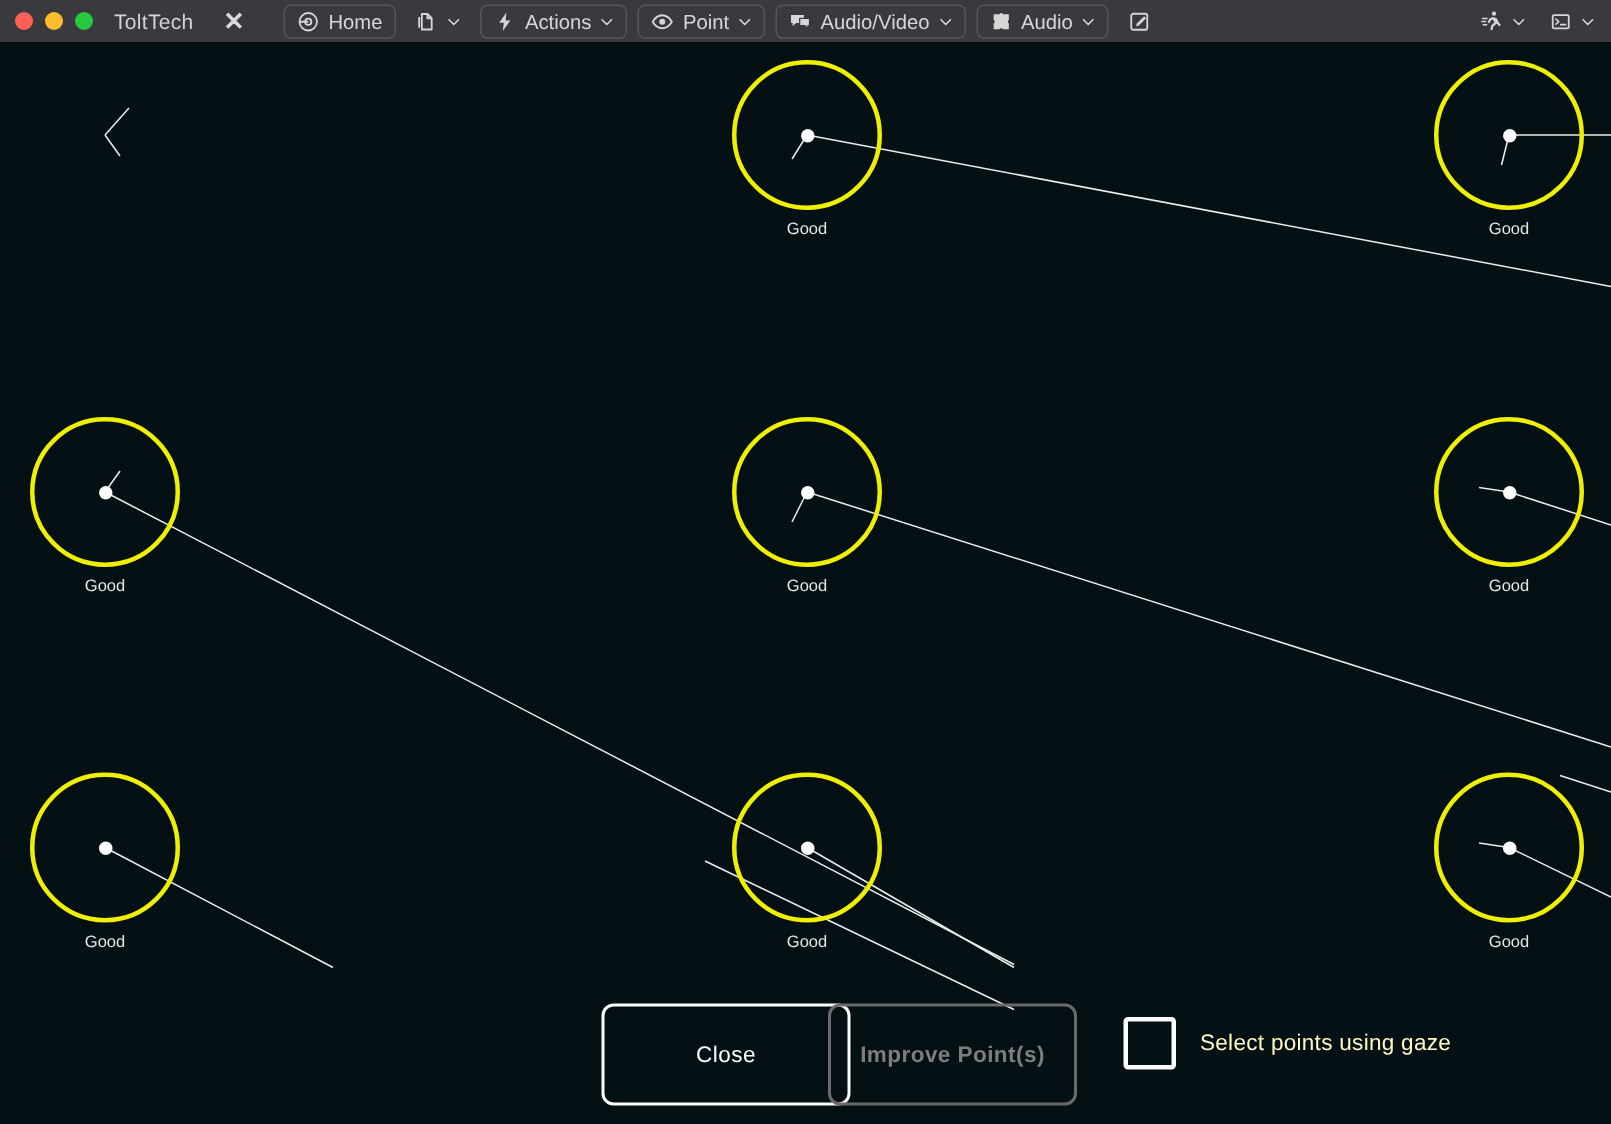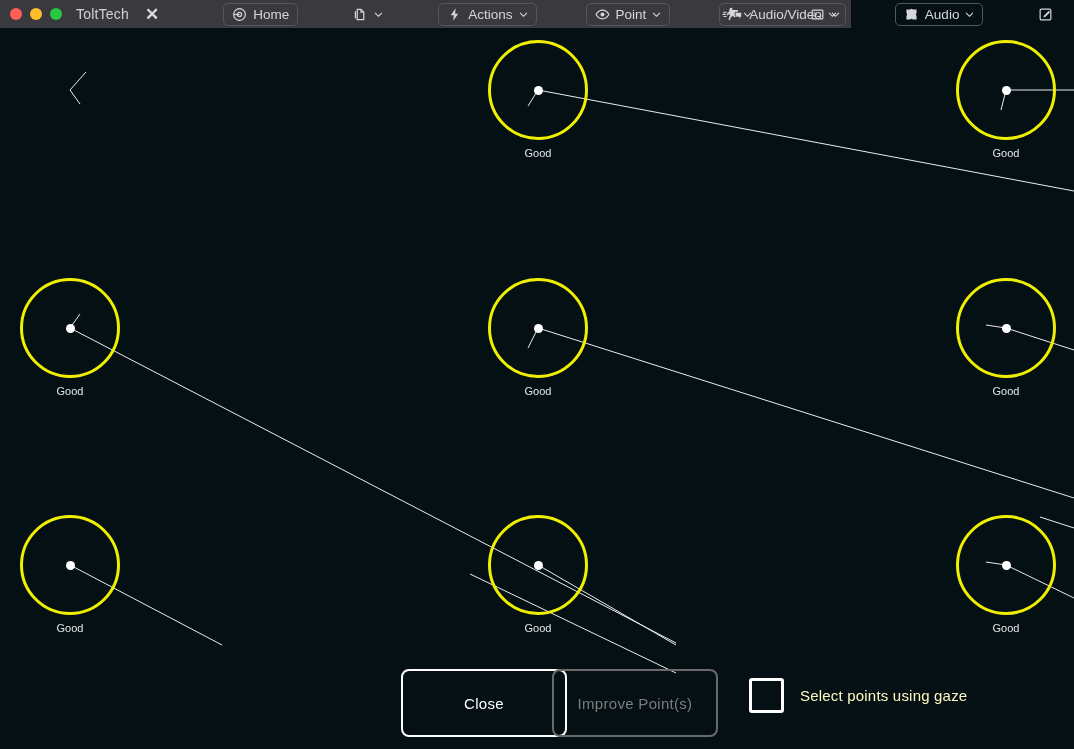--- a/index.html
+++ b/index.html
@@ -6,21 +6,21 @@
   body{
     width:1074px;height:749px;overflow:hidden;
     background:#041014;
     font-family:"Liberation Sans", sans-serif;
     -webkit-font-smoothing:antialiased;
   }
   #app{position:relative;width:1074px;height:749px;}
 
   
   .titlebar{
-    position:absolute;top:0;left:0;width:851px;height:28px;
+    position:absolute;top:0;left:0;width:1074px;height:28px;
     background:#3a3a3e;
     display:flex;align-items:center;
   }
   .traffic{display:flex;align-items:center;gap:8px;padding-left:10px;}
   .tl{width:12px;height:12px;border-radius:50%;}
   .tl.red{background:#ff5f57;}
   .tl.yellow{background:#ffbd2e;}
   .tl.green{background:#28c840;}
   .app-title{
     margin-left:14px;color:#d2d2d4;font-size:14px;letter-spacing:.2px;
@@ -31,21 +31,21 @@
   }
 
   .tb-spacer{flex:0 0 22px;}
   .tb-group{display:flex;align-items:center;gap:7px;}
 
   .tb-btn{
     display:flex;align-items:center;gap:6px;
     height:21px;padding:0 8px;
     border:1px solid #55555a;border-radius:5px;
     color:#d6d6d8;font-size:13.5px;
-    background:transparent;white-space:nowrap;margin-left:42px;
+    background:transparent;white-space:nowrap;
   }
   .tb-btn.noborder{border:1px solid transparent;padding:0 5px;}
   .tb-ico{display:flex;align-items:center;justify-content:center;width:15px;height:15px;flex:0 0 15px;}
   .tb-ico svg{display:block;}
   .chev{display:inline-block;width:9px;height:9px;flex:0 0 9px;}
   .chev svg{display:block;}
 
   .tb-right{
     position:absolute;right:8px;top:0;height:28px;
     display:flex;align-items:center;gap:10px;
@@ -85,21 +85,21 @@
   .btn{
     box-sizing:border-box;
     width:166px;height:68px;
     border-radius:8px;background:transparent;
     display:flex;align-items:center;justify-content:center;
     font-size:15px;letter-spacing:.3px;
   }
   .btn.primary{border:2px solid #ffffff;color:#ffffff;}
   .btn.disabled{border:2px solid #6a6a6a;color:#7d7d7d;}
   .btn-close-wrap{position:absolute;left:356px;bottom:12px;padding-left:45px;}
-  .btn-improve-wrap{position:absolute;left:552px;bottom:12px;}
+  .btn-improve-wrap{position:absolute;left:552px;bottom:12px;font-weight:bold;}
 
   .checkwrap{
     position:absolute;left:749px;bottom:36px;
     display:flex;align-items:center;gap:16px;
   }
   .checkbox{
     box-sizing:border-box;
     width:35px;height:35px;border:3px solid #ffffff;border-radius:3px;
     background:transparent;
   }

